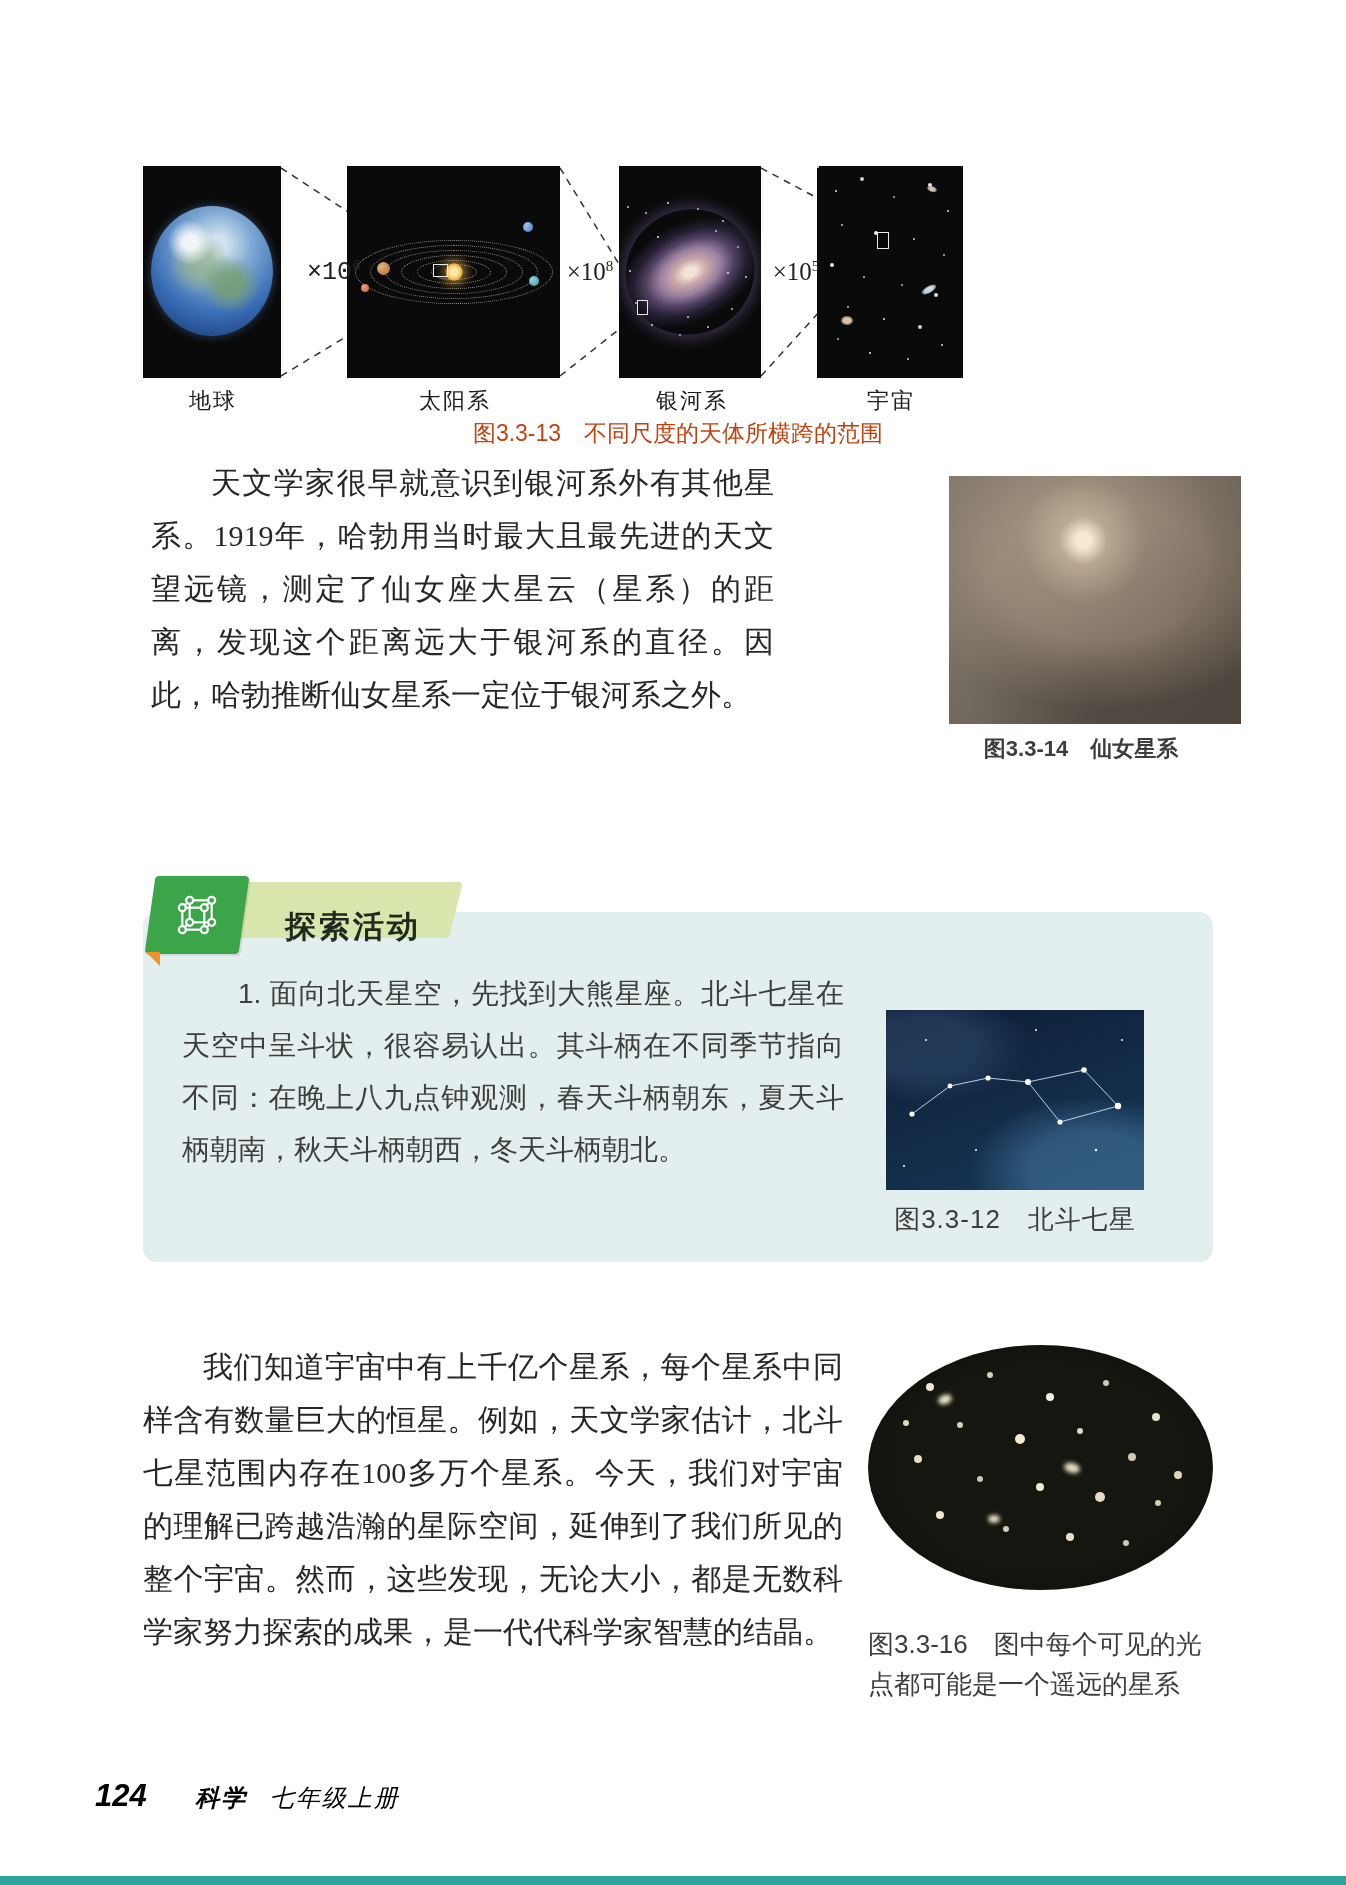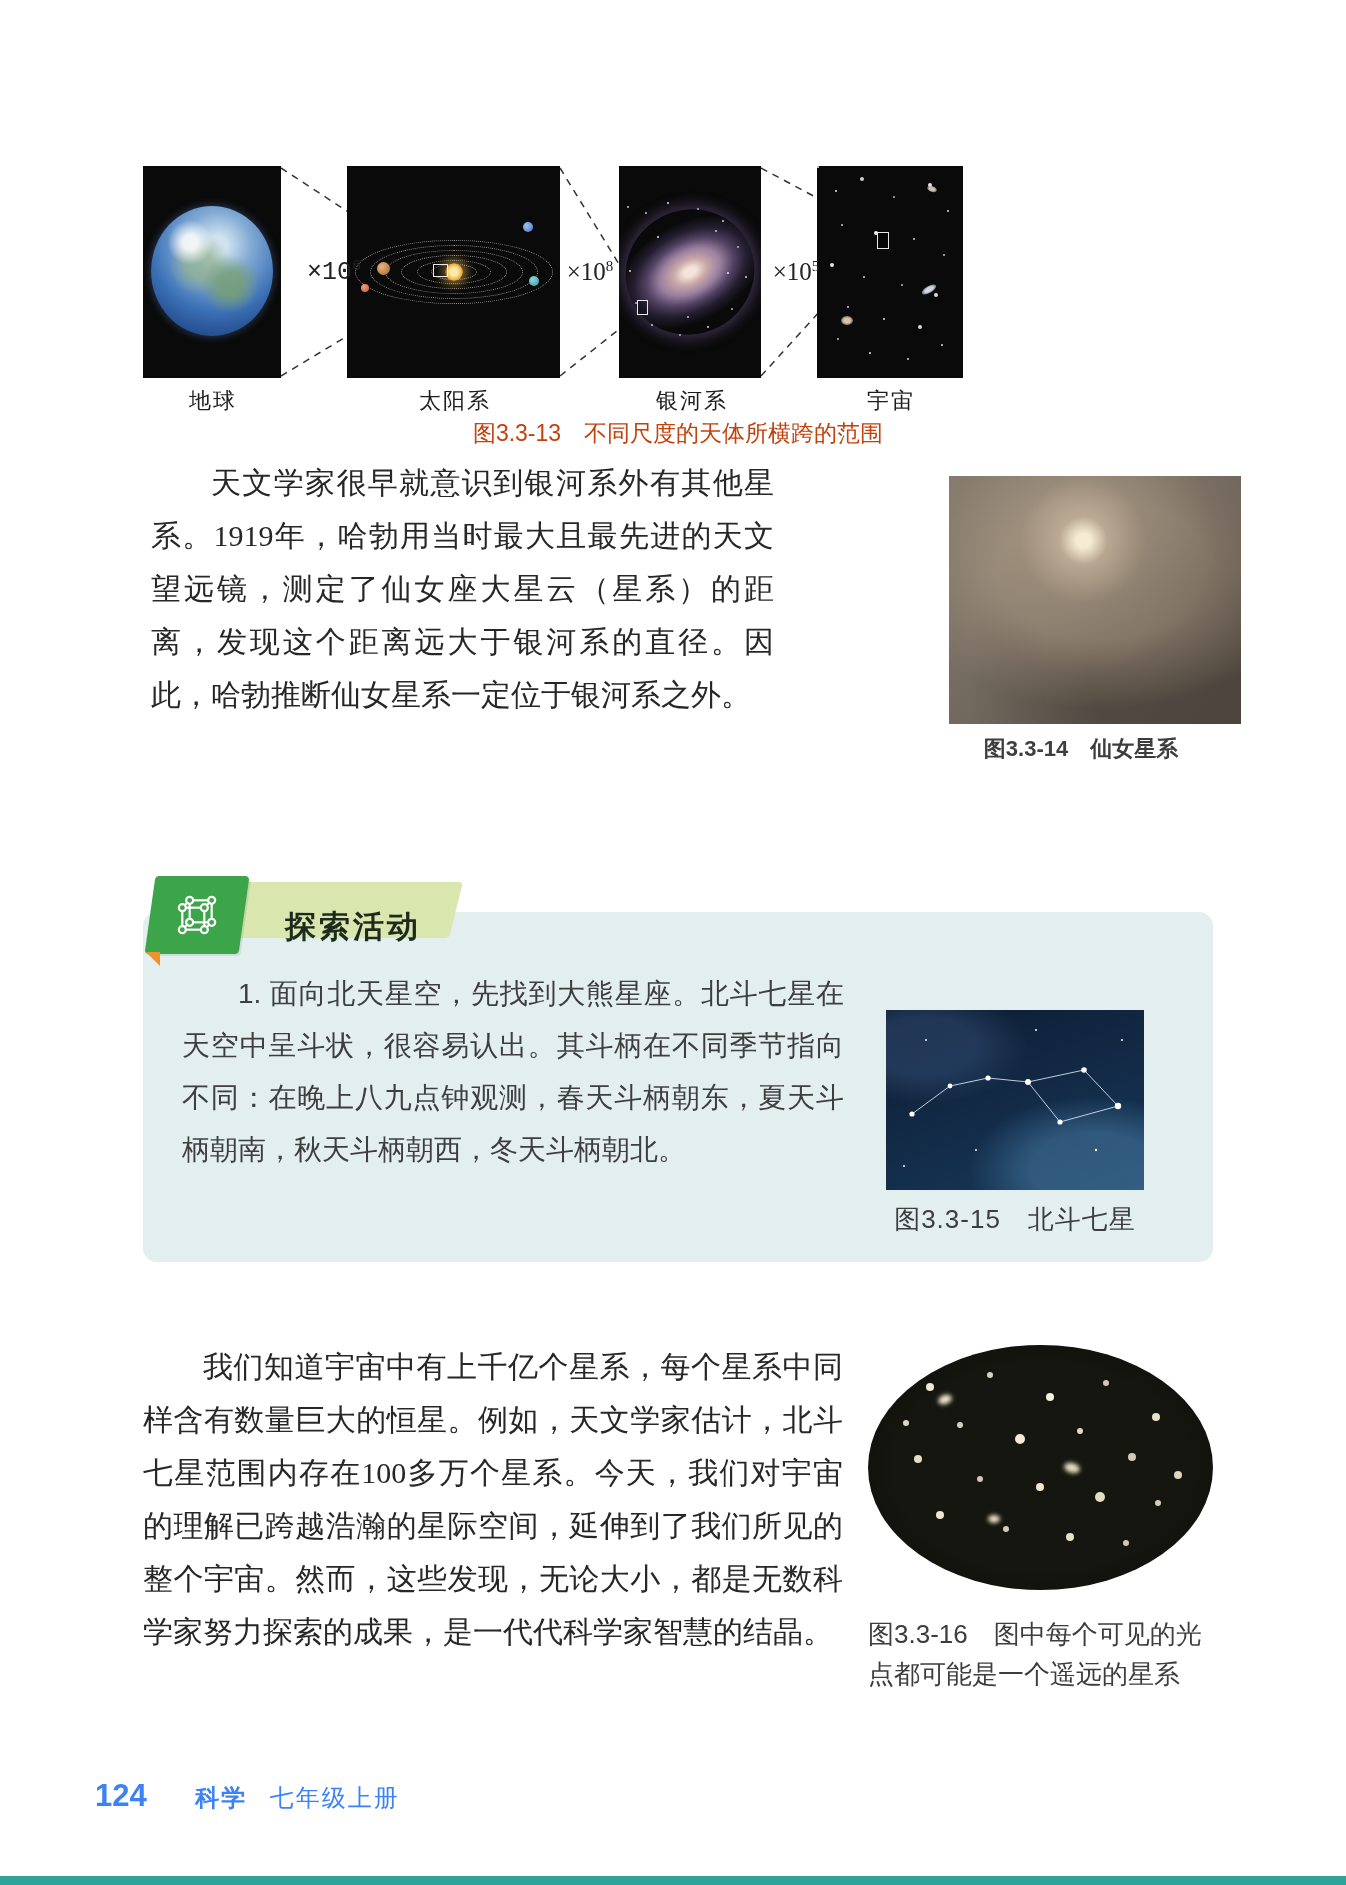--- a/index.html
+++ b/index.html
@@ -98,25 +98,25 @@
   .oval-dots{position:absolute;left:0;top:0;width:4px;height:4px;border-radius:50%;background:#f4f0e2;
     box-shadow:
       60px 40px 0 2px #efe8d2, 120px 28px 0 1px #d8d2bc, 180px 50px 0 2px #f6f2e0,
       236px 36px 0 1px #cfc8b2, 286px 70px 0 2px #e8e0c8, 90px 78px 0 1px #d8d0ba,
       150px 92px 0 3px #f2ead2, 210px 84px 0 1px #e2dac2, 262px 110px 0 2px #d2cab4,
       48px 112px 0 2px #e6dec6, 110px 132px 0 1px #d0c8b2, 170px 140px 0 2px #f0e8d0,
       230px 150px 0 3px #e4dcc4, 288px 156px 0 1px #d6ceb8, 70px 168px 0 2px #eee6ce,
       136px 182px 0 1px #d4ccb6, 200px 190px 0 2px #e8e0c8, 256px 196px 0 1px #cfc8b2,
       36px 76px 0 1px #e0d8c0, 308px 128px 0 2px #ded6be;}
   .oval-blur{position:absolute;border-radius:50%;filter:blur(2px);}
-  .fig-oval .figcap{text-align:left;font-size:26px;line-height:40px;margin-top:24px;color:#3d3d3d;}
+  .fig-oval .figcap{text-align:left;font-size:26px;line-height:40px;margin-top:34px;color:#3d3d3d;}
 
   
   .footer{position:absolute;left:95px;top:1778px;font-family:"Liberation Sans","DejaVu Sans",sans-serif;
-    color:#3b82f6;}
+    color:#000000;font-style:italic;}
   .pagenum{font-size:31px;font-weight:bold;display:inline-block;}
   .subj{font-size:24px;font-weight:bold;display:inline-block;margin-left:44px;letter-spacing:2px;}
   .edition{font-size:24px;display:inline-block;margin-left:18px;letter-spacing:2px;}
   .bottombar{position:absolute;left:0;bottom:0;width:100%;height:9px;background:#2fa29a;}
 </style>
 </head>
 <body>
 
 <div class="page">
 
@@ -205,21 +205,21 @@
               <circle cx="174" cy="112" r="2.6"></circle>
               <circle cx="40" cy="30" r="1"></circle>
                 <circle cx="90" cy="140" r="1"></circle>
               <circle cx="210" cy="140" r="1.2"></circle>
                 <circle cx="150" cy="20" r="1"></circle>
               <circle cx="236" cy="30" r="1"></circle>
                 <circle cx="18" cy="156" r="1"></circle>
             </g>
           </svg>
         </div>
-        <div class="figcap">图3.3-15　北斗七星</div>
+        <div class="figcap">图3.3-12　北斗七星</div>
       </div>
       <p>1. 面向北天星空，先找到大熊星座。北斗七星在天空中呈斗状，很容易认出。其斗柄在不同季节指向不同：在晚上八九点钟观测，春天斗柄朝东，夏天斗柄朝南，秋天斗柄朝西，冬天斗柄朝北。</p>
     </div>
   </div>
   <div class="act-banner"></div>
   <div class="act-badge">
     <svg width="44" height="44" viewBox="0 0 30 30">
       <g stroke="#ffffff" stroke-width="1.5" fill="none">
         <rect x="5" y="10" width="15" height="15"></rect>
         <rect x="10" y="5" width="15" height="15"></rect>

